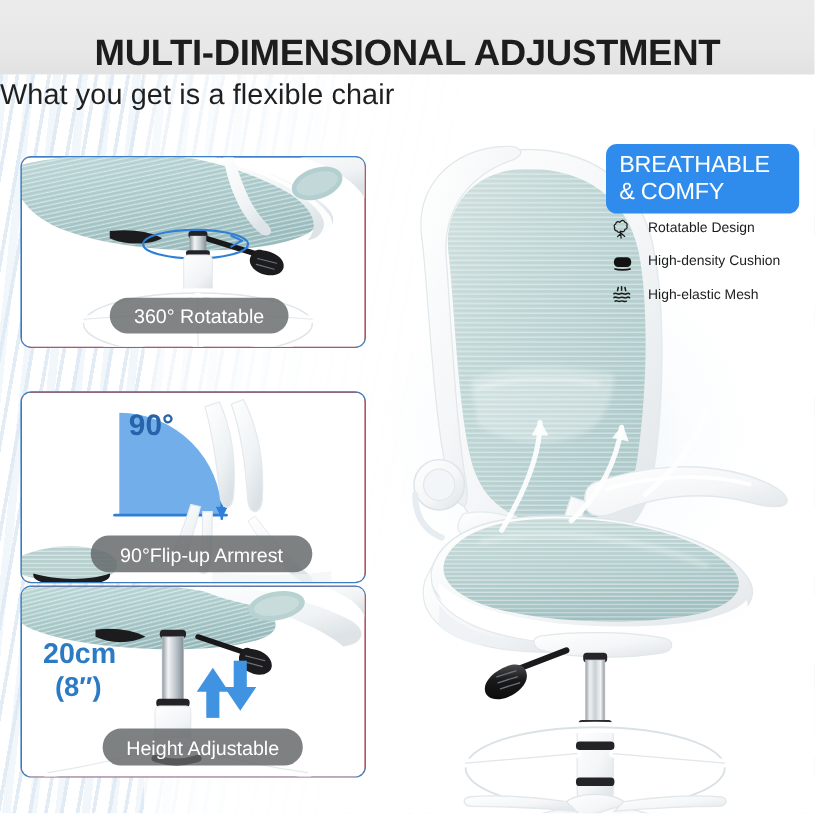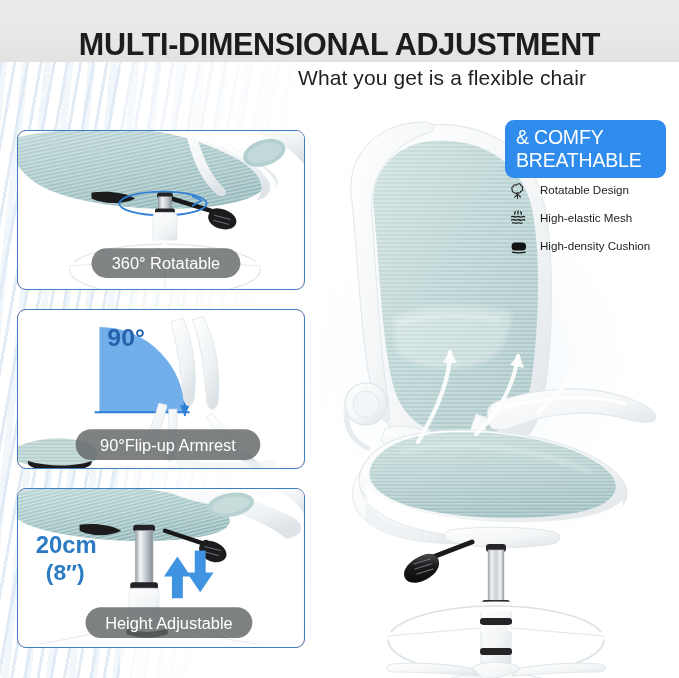--- a/index.html
+++ b/index.html
@@ -41,34 +41,34 @@
     background: linear-gradient(180deg, #ebebeb 0%, #e8e8e8 60%, #e2e2e2 100%);
     display: flex; align-items: flex-end; justify-content: center;
   }
   .header-title {
     font-size: 30.5px; font-weight: bold; color: #1d1d1d;
     letter-spacing: -0.3px; white-space: nowrap;
     font-family: "Liberation Sans", sans-serif;
   }
   .subtitle {
     position: absolute; left: 0; top: 66px; width: 586px;
-    text-align: right; font-size: 21px; color: #1f1f1f;
+    text-align: left; font-size: 24px; color: #1f1f1f;
     letter-spacing: 0.1px;
   }
 
   
   .panel {
     position: absolute;
     border: 1.4px solid #3c7fc4;
     border-radius: 9px;
     background: #b91c1c;
     overflow: hidden;
   }
   #panel-rotatable { left: 17px; top: 130px;  width: 288px; height: 160px; }
-  #panel-armrest   { left: 17px; top: 309px;  width: 288px; height: 160px; text-align: right; }
+  #panel-armrest   { left: 17px; top: 326px;  width: 288px; height: 160px; text-align: right; }
   #panel-height    { left: 17px; top: 488px;  width: 288px; height: 160px; padding-left: 33px; }
 
   .panel-inner { position: absolute; inset: 0; }
 
   
   .badge {
     position: absolute; left: 505px; top: 120px; width: 161px;
     background: #2f8ced;
     border-radius: 9px;
     color: #ffffff;
@@ -270,60 +270,60 @@
       <path d="M238 300 C262 280 280 256 288 230"></path>
     </g>
     <g fill="#ffffff" opacity="0.92">
       <path d="M150 238 l-7 13 l14 0 z"></path>
       <path d="M219 242 l-9 11 l14 3 z"></path>
       <path d="M289 228 l-10 9 l13 5 z"></path>
     </g>
   </svg>
 
   <div class="badge">
+    <div>BREATHABLE</div>
     <div>&amp; COMFY</div>
-    <div>BREATHABLE</div>
   </div>
 
   <div class="features">
 
     <div class="feature-row">
       <span class="feature-icon">
         <svg width="22" height="20" viewBox="0 0 22 20">
           <path d="M6.4 5.2 C5 4.2 3.2 5 3.1 6.7 C1.8 7 1.3 8.6 2.3 9.6
                    C1.6 10.9 2.6 12.5 4.2 12.4 C4.8 13.8 6.8 14 7.7 12.8
                    C9 13.6 10.7 12.7 10.7 11.2 C12.2 11.2 13.1 9.6 12.3 8.4
                    C13.1 7.2 12.3 5.5 10.8 5.4 C10.5 3.9 8.7 3.2 7.6 4.2 Z" fill="none" stroke="#1c1c1c" stroke-width="1.05" stroke-linejoin="round"></path>
           <path d="M7 12.6 L7.6 18.4 M7.4 14.6 L4.6 17.2 M7.6 14.4 L10.6 17" stroke="#1c1c1c" stroke-width="1.05" stroke-linecap="round" fill="none"></path>
         </svg>
       </span>
       <span class="feature-label">Rotatable Design</span>
     </div>
 
     <div class="feature-row">
       <span class="feature-icon">
         <svg width="22" height="20" viewBox="0 0 22 20">
+          <rect x="1.6" y="6.4" width="14.4" height="8.2" rx="3.6" fill="#131313"></rect>
+          <path d="M2.4 16.2 C5 17.1 12.6 17.1 15.2 16.2" stroke="#131313" stroke-width="1.3" fill="none" stroke-linecap="round"></path>
+        </svg>
+      </span>
+      <span class="feature-label">High-density Cushion</span>
+    </div>
+
+    <div class="feature-row">
+      <span class="feature-icon">
+        <svg width="22" height="20" viewBox="0 0 22 20">
           <path d="M5.2 3.6 L4.6 6.2 M8 3 L8 5.8 M10.8 3.6 L11.4 6.2" stroke="#1c1c1c" stroke-width="1.3" stroke-linecap="round"></path>
           <path d="M1.6 8.8 C3.4 7.4 5 10 6.8 8.8 C8.6 7.6 10.4 10 12.2 8.8 C13.3 8.1 14 8.4 14.6 8.9" fill="none" stroke="#1c1c1c" stroke-width="1.35" stroke-linecap="round"></path>
           <path d="M1.6 12 C3.4 10.6 5 13.2 6.8 12 C8.6 10.8 10.4 13.2 12.2 12 C13.3 11.3 14 11.6 14.6 12.1" fill="none" stroke="#1c1c1c" stroke-width="1.35" stroke-linecap="round"></path>
           <path d="M2.6 15 C4.2 13.8 5.6 16.1 7.2 15 C8.8 13.9 10.4 16.1 12 15" fill="none" stroke="#1c1c1c" stroke-width="1.2" stroke-linecap="round"></path>
         </svg>
       </span>
       <span class="feature-label">High-elastic Mesh</span>
     </div>
-
-    <div class="feature-row">
-      <span class="feature-icon">
-        <svg width="22" height="20" viewBox="0 0 22 20">
-          <rect x="1.6" y="6.4" width="14.4" height="8.2" rx="3.6" fill="#131313"></rect>
-          <path d="M2.4 16.2 C5 17.1 12.6 17.1 15.2 16.2" stroke="#131313" stroke-width="1.3" fill="none" stroke-linecap="round"></path>
-        </svg>
-      </span>
-      <span class="feature-label">High-density Cushion</span>
-    </div>
   </div>
 
   <div class="panel" id="panel-rotatable">
     <svg class="panel-inner" viewBox="0 0 288 160" xmlns="http://www.w3.org/2000/svg">
       <defs>
         <linearGradient id="p1mesh" x1="0" y1="0" x2="0.4" y2="1">
           <stop offset="0%" stop-color="#bcd6d6"></stop>
           <stop offset="60%" stop-color="#a8c7c8"></stop>
           <stop offset="100%" stop-color="#97babc"></stop>
         </linearGradient>

